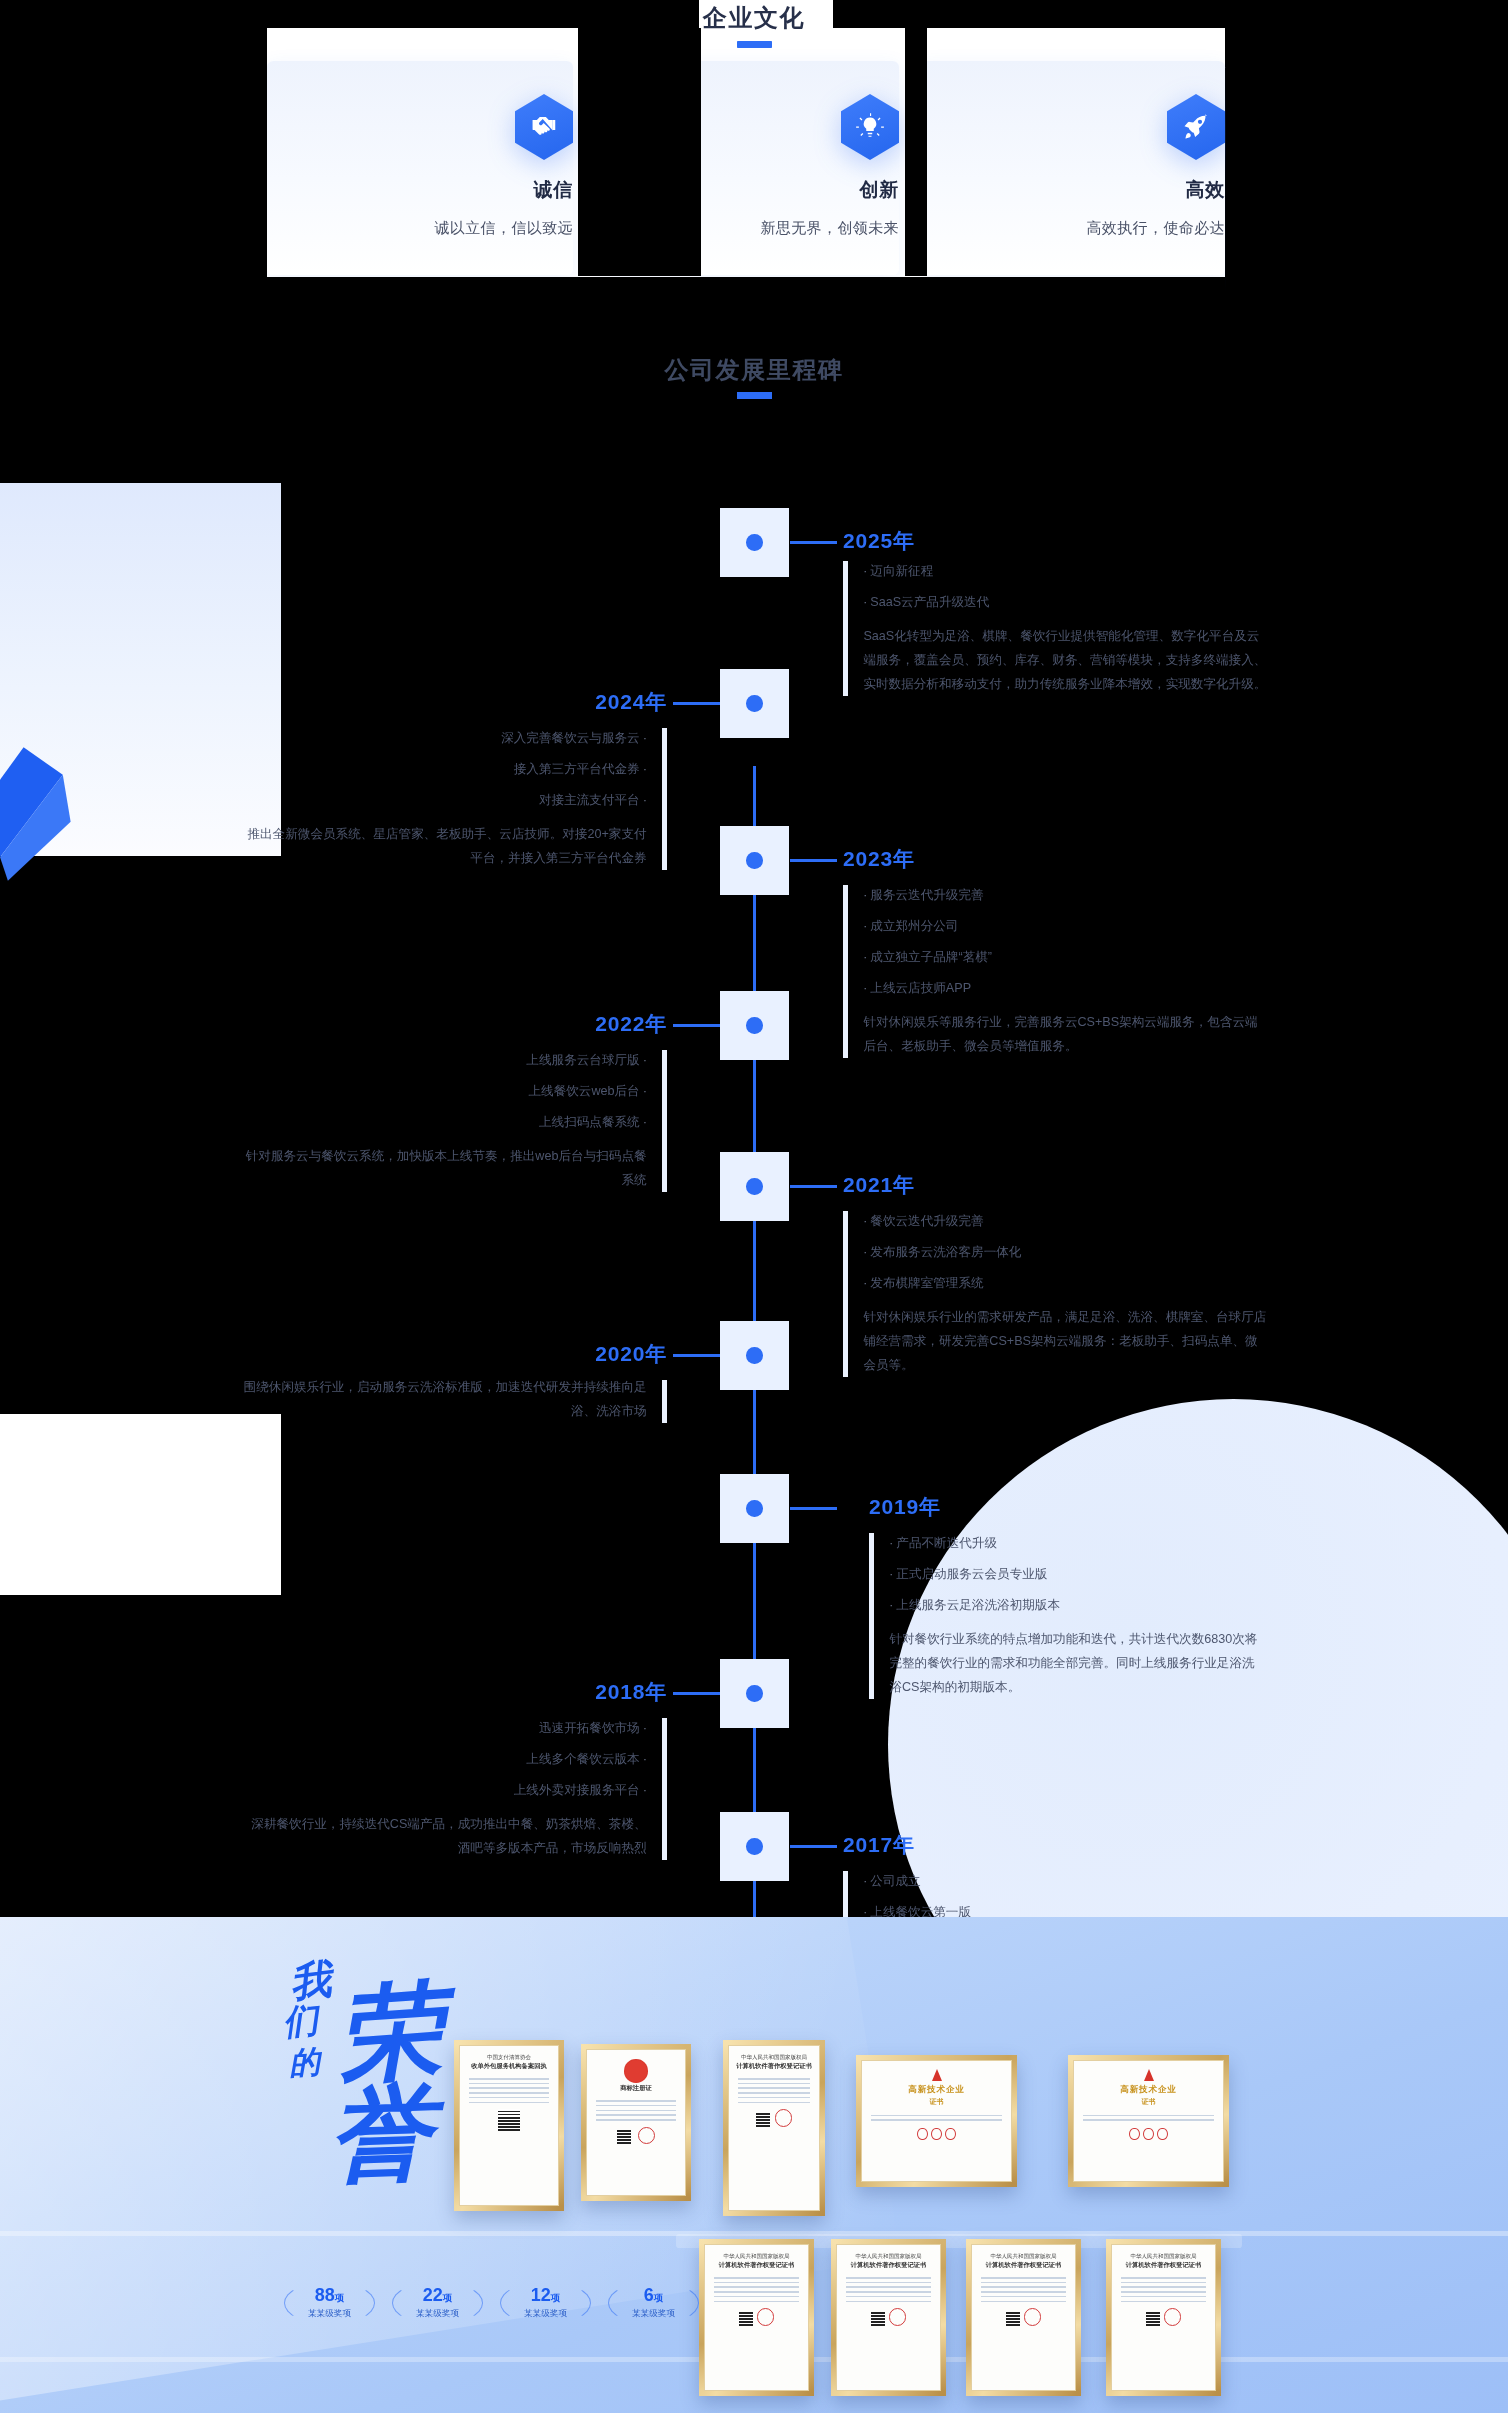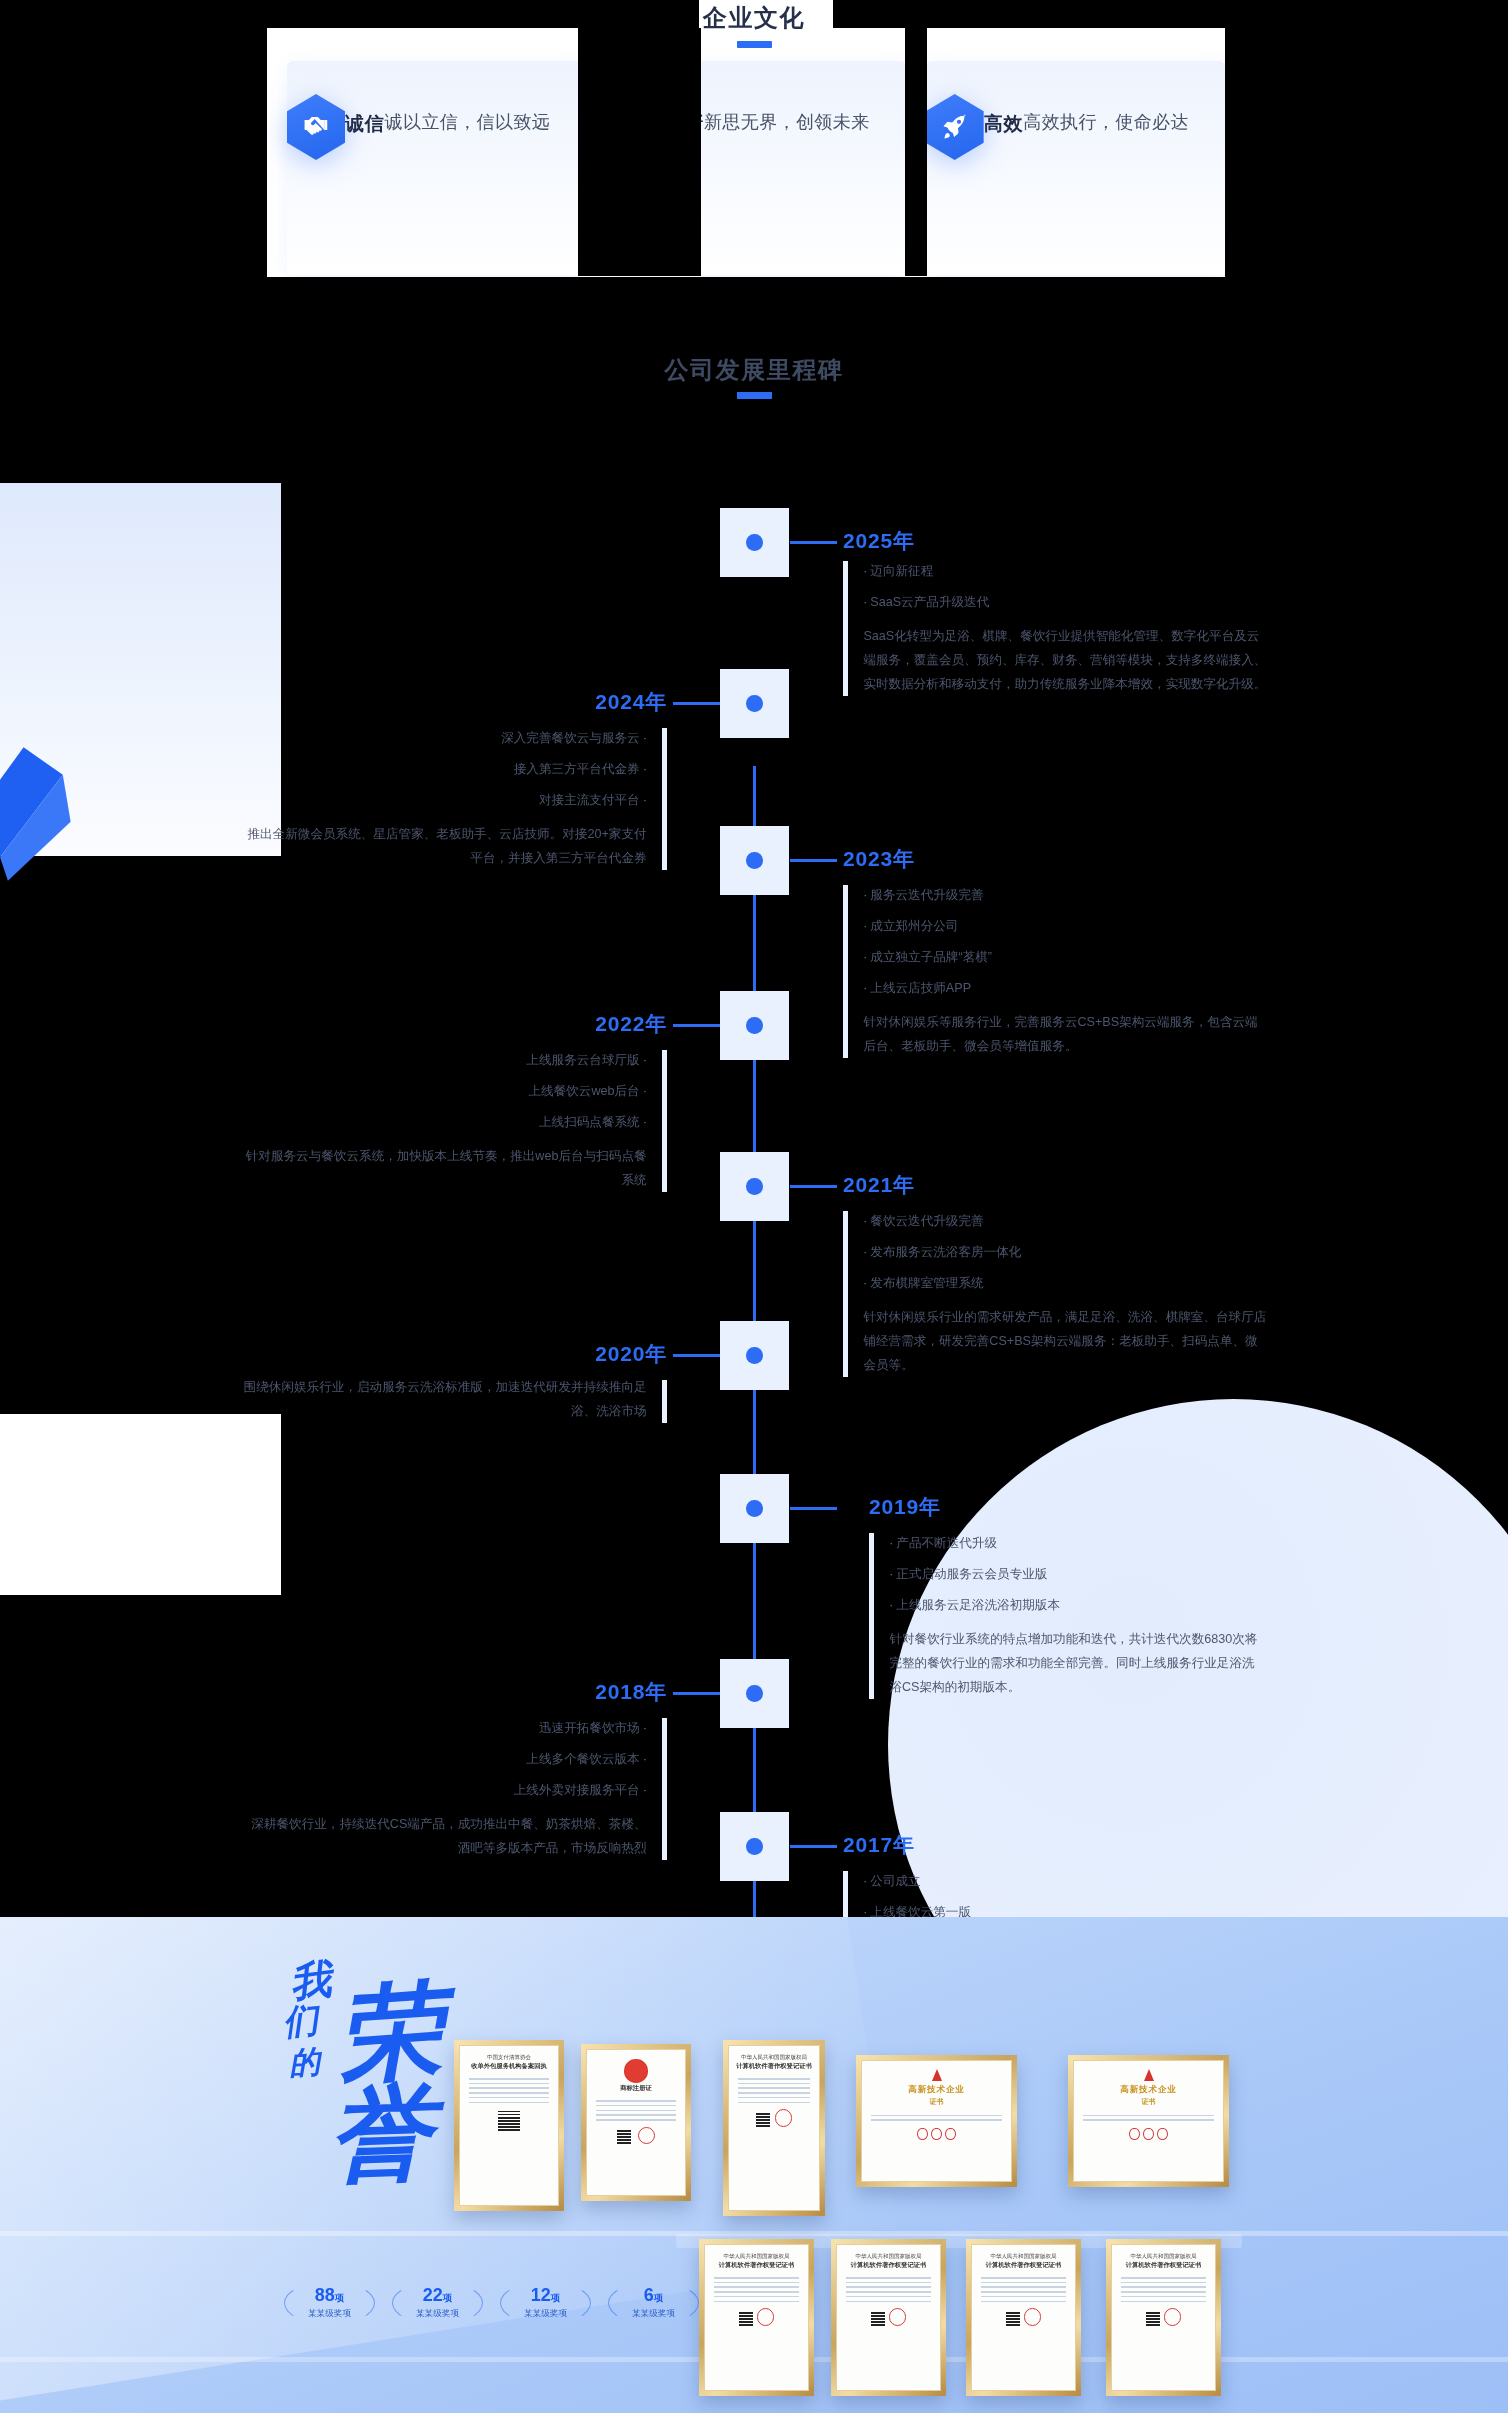--- a/index.html
+++ b/index.html
@@ -16,28 +16,28 @@
   .culture-bg-a { position:absolute; left:267px; top:0; width:958px; height:346px;
      background:linear-gradient(180deg,#ffffff 0%,#ffffff 100%); }
   .culture-title-wrap { position:absolute; left:0; top:0; width:1508px; text-align:center; z-index:5; }
   .culture-title { font-size:24px; font-weight:700; color:#27304a; letter-spacing:1.6px; line-height:36px; }
   .title-underline { width:35px; height:7px; background:#2d6df6; margin:4.7px auto 0; border-radius:0.8px; }
 
   .cards { position:absolute; left:267px; top:61px; width:958px; display:flex; justify-content:space-between; }
   .card { width:306px; height:214px; border-radius:6.3px;
      background:linear-gradient(180deg,#eef3fd 0%,#f7faff 55%,#ffffff 100%);
      box-shadow:0 4.7px 19px rgba(45,109,246,.08);
-     display:flex; flex-direction:row; align-items:flex-start; padding-top:33px; position:relative;margin-left:20px; }
+     display:flex; flex-direction:column; align-items:flex-end; padding-top:33px; position:relative; }
   .hexwrap { width:58px; height:66px; position:relative; filter:drop-shadow(0 6.3px 12.6px rgba(45,109,246,.30)); }
   .hex { width:58px; height:66px; background:linear-gradient(160deg,#3f7dfb 0%,#2566ee 100%);
      clip-path:polygon(50% 0%,100% 26%,100% 74%,50% 100%,0% 74%,0% 26%);
      display:flex; align-items:center; justify-content:center; }
   .hex svg { width:30px; height:30px; fill:#fff; }
   .card-title { margin-top:17.3px; font-size:19px; font-weight:700; color:#222b45; letter-spacing:0.8px; }
-  .card-desc { margin-top:15.7px; font-size:18px; color:#4a5268; letter-spacing:0.4px; }
+  .card-desc { margin-top:15.7px; font-size:15px; color:#4a5268; letter-spacing:0.4px; }
 
   
   .mask { position:absolute; background:#000; }
 
   
   .tl-sec { position:absolute; left:0; top:338px; width:1508px; height:1579px; background:#000; }
   .tl-title-wrap { position:absolute; left:0; top:15.7px; width:1508px; text-align:center; }
   .tl-title { font-size:24px; font-weight:700; color:#3f4a63; letter-spacing:1.6px; }
   .tl-underline { width:35px; height:7px; background:#2d6df6; margin:6.3px auto 0; }
 

